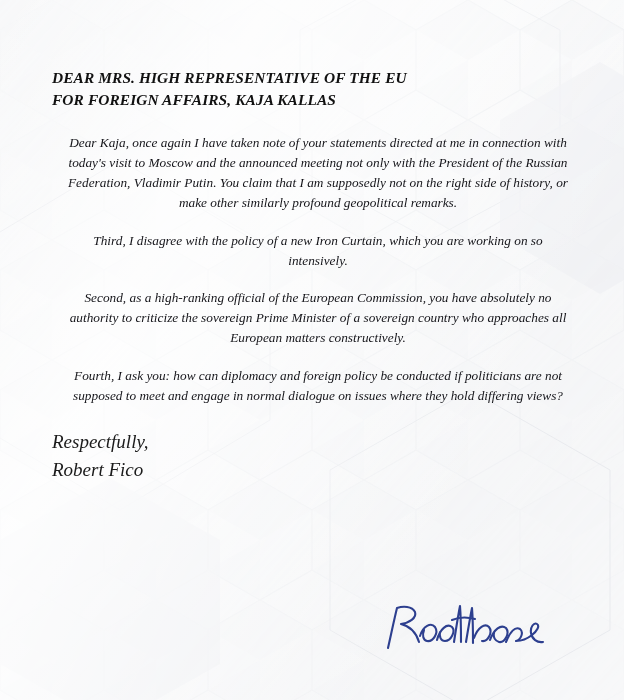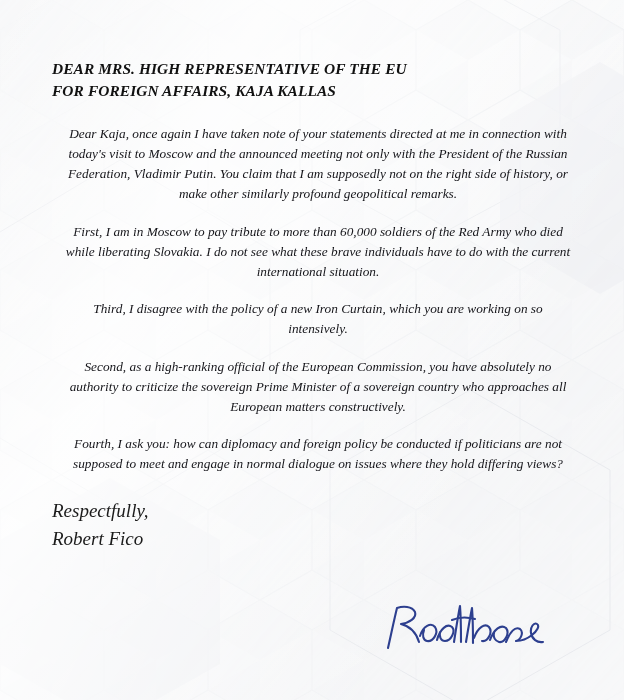--- a/index.html
+++ b/index.html
@@ -44,21 +44,21 @@
     z-index: 3;
     padding: 58px 52px 0 52px;
     color: #1b1b1b;
   }
   .letter-title {
     font-style: italic;
     font-weight: bold;
     font-size: 15.4px;
     line-height: 1.42;
     letter-spacing: 0.1px;
-    margin: 0 0 22px 0;
+    margin: 9px 0 22px 0;
     color: #111111;
   }
   .letter-title .line {
     display: block;
     white-space: nowrap;
   }
   p.para {
     font-style: italic;
     font-size: 13.3px;
     line-height: 1.52;
@@ -119,21 +119,20 @@
   <div class="bg-sheen"></div>
 
   <div class="content">
 
     <h1 class="letter-title">
       <span class="line">DEAR MRS. HIGH REPRESENTATIVE OF THE EU</span>
       <span class="line">FOR FOREIGN AFFAIRS, KAJA KALLAS</span>
     </h1>
 
     <p class="para">Dear Kaja, once again I have taken note of your statements directed at me in connection with today's visit to Moscow and the announced meeting not only with the President of the Russian Federation, Vladimir Putin. You claim that I am supposedly not on the right side of history, or make other similarly profound geopolitical remarks.</p>
-    <p class="para">First, I am in Moscow to pay tribute to more than 60,000 soldiers of the Red Army who died while liberating Slovakia. I do not see what these brave individuals have to do with the current international situation.</p>
     <p class="para">Third, I disagree with the policy of a new Iron Curtain, which you are working on so intensively.</p>
     <p class="para">Second, as a high-ranking official of the European Commission, you have absolutely no authority to criticize the sovereign Prime Minister of a sovereign country who approaches all European matters constructively.</p>
     <p class="para">Fourth, I ask you: how can diplomacy and foreign policy be conducted if politicians are not supposed to meet and engage in normal dialogue on issues where they hold differing views?</p>
 
     <div class="closing">
       <span class="line">Respectfully,</span>
       <span class="line">Robert Fico</span>
     </div>
 
   </div>

